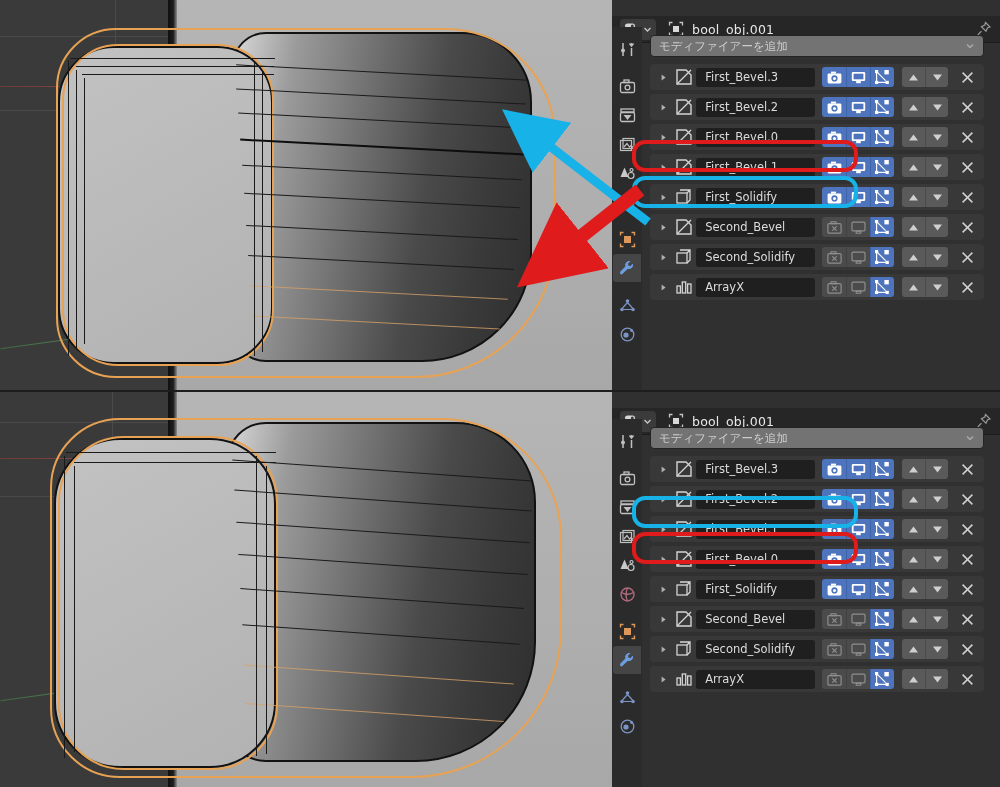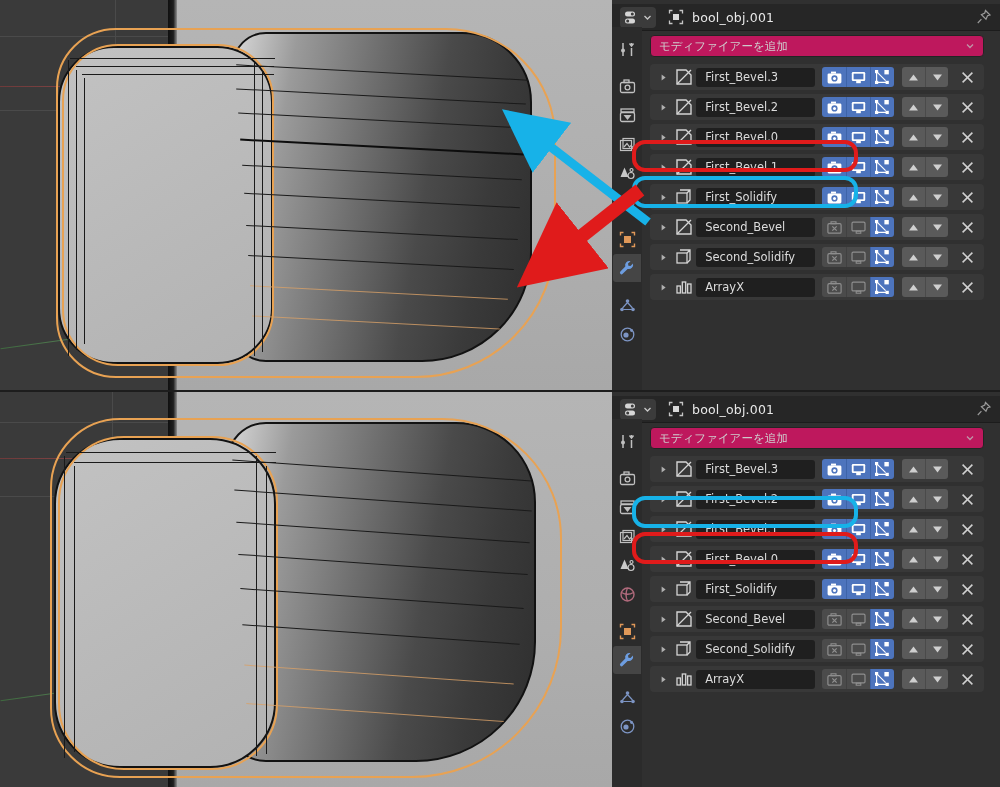--- a/index.html
+++ b/index.html
@@ -40,40 +40,40 @@
     background:linear-gradient(100deg,#d9d9d9 0%,#9b9b9b 18%,#6e6e6e 42%,#4a4a4a 62%,#3a3a3a 80%,#2e2e2e 100%);
     border:2px solid #121212;
   }
   .outline-orange { position:absolute; border:2px solid #e8a253; background:transparent; }
   .wire { position:absolute; background:#1a1a1a; }
   .wire-o { position:absolute; background:#d8a068; }
 
   
   .props { position:absolute; top:0; right:0; width:388px; height:100%;
            background:#303030; }
-  .props-header { position:absolute; left:0; top:4px; width:388px; height:27px;
+  .props-header { position:absolute; left:0; top:16px; width:388px; height:27px;
                   background:#262626; display:flex; align-items:center; padding:0 8px;
                   border-bottom:1px solid #1c1c1c; }
   .editor-type { display:flex; align-items:center; gap:2px; background:#3b3b3b;
                  border-radius:4px; padding:2px 4px; height:21px; }
   .hdr-objicon { margin-left:12px; display:flex; align-items:center; }
   .hdr-title { margin-left:8px; font-size:12.5px; color:#e8e8e8; letter-spacing:.2px; }
   .pin { margin-left:auto; }
 
   .tabcol { position:absolute; left:0; top:27px; width:30px; bottom:0;
             background:#2b2b2b; display:flex; flex-direction:column;
             align-items:center; padding-top:8px; gap:1px; }
   .tab { width:28px; height:28px; display:flex; align-items:center; justify-content:center;
          border-radius:3px 0 0 3px; }
   .tab.sep { margin-top:8px; }
   .tab.active { background:#454545; }
 
   .stack { position:absolute; left:30px; top:27px; right:10px; bottom:0;
            padding:8px 6px 0 8px; }
-  .addmod { height:22px; background:#be185d; border:1px solid #242424; border-radius:4px;
+  .addmod { height:22px; background:#737373; border:1px solid #242424; border-radius:4px;
             display:flex; align-items:center; padding:0 8px; font-size:11.5px;
             color:#cfcfcf; margin-bottom:7px; }
   .addmod .chev { margin-left:auto; opacity:.75; }
 
   .modrow { position:relative; height:26px; background:#383838; border-radius:4px;
             display:flex; align-items:center; padding:0 4px 0 6px; margin-bottom:4px; }
   .expand { width:16px; display:flex; align-items:center; justify-content:center; }
   .modicon { width:26px; display:flex; align-items:center; justify-content:center; }
   .modname { width:124px; height:19px; background:#1f1f1f; border-radius:3px;
              display:flex; align-items:center; padding-left:9px; font-size:11.5px;

